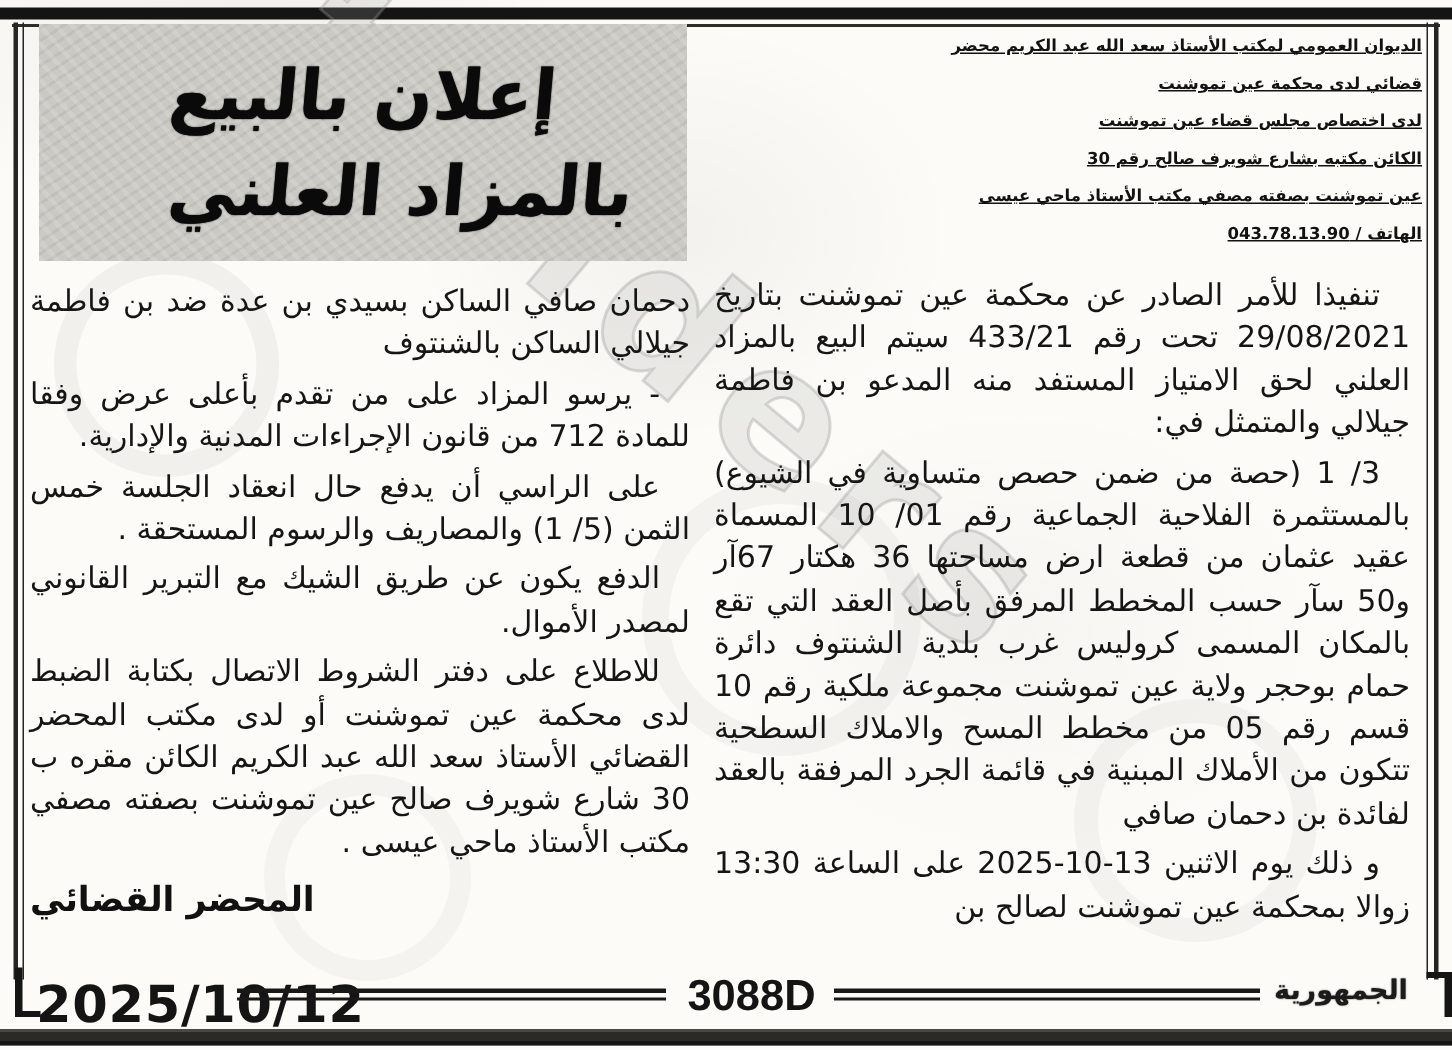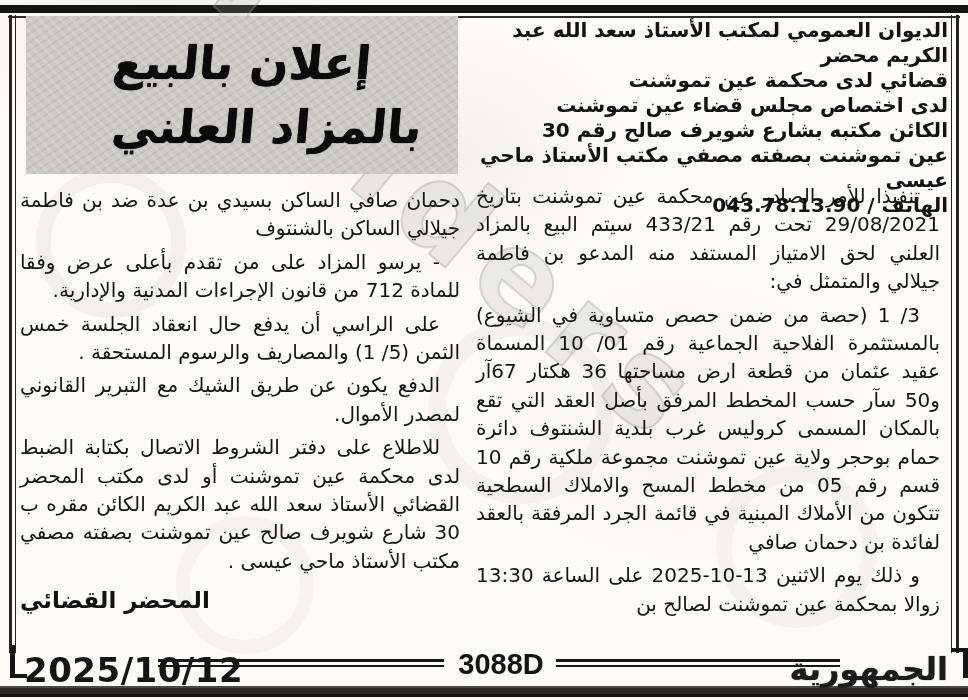--- a/index.html
+++ b/index.html
@@ -31,21 +31,21 @@
     transform:rotate(40deg);transform-origin:0 0;pointer-events:none;
   }
   .ring{position:absolute;border-radius:50%;z-index:0;pointer-events:none;}
   .r1{left:36px;top:168px;width:120px;height:120px;border:15px solid rgba(150,150,150,0.10);}
   .r2{left:428px;top:318px;width:150px;height:150px;border:18px solid rgba(150,150,150,0.09);}
   .r3{left:716px;top:466px;width:130px;height:130px;border:16px solid rgba(150,150,150,0.09);}
   .r4{left:176px;top:516px;width:110px;height:110px;border:14px solid rgba(150,150,150,0.08);}
   
   .header{
     position:absolute;right:20px;top:18px;width:470px;z-index:2;
-    direction:rtl;text-align:right;font-weight:bold;font-size:20px;line-height:25px;color:#121212;
+    direction:rtl;text-align:right;font-weight:bold;font-size:11px;line-height:25px;color:#121212;text-decoration:underline;
   }
   
   .title-box{
     position:absolute;left:26px;top:16px;width:432px;height:158px;z-index:2;
     background-color:#cac9c4;
     background-image:
       repeating-linear-gradient(48deg, rgba(255,255,255,0.14) 0 3px, rgba(255,255,255,0) 3px 8px),
       repeating-linear-gradient(-33deg, rgba(0,0,0,0.05) 0 2px, rgba(0,0,0,0) 2px 7px);
     display:flex;flex-direction:column;justify-content:center;align-items:center;
     direction:rtl;
@@ -67,21 +67,21 @@
     border-right:5px solid #151515;border-top:4px solid #151515;}
   .f-date{position:absolute;left:24px;top:650px;z-index:2;direction:ltr;
     font-size:34px;font-weight:bold;letter-spacing:0.5px;color:#141414;}
   .rule{position:absolute;top:659px;height:3px;z-index:2;
     border-top:3px solid #181818;border-bottom:2px solid #181818;}
   .rule-left{left:158px;width:286px;}
   .rule-right{left:556px;width:284px;}
   .f-ref{position:absolute;left:448px;top:648px;width:106px;z-index:2;text-align:center;
     font-family:Liberation Sans, sans-serif;font-weight:bold;font-size:29px;color:#141414;}
   .f-masthead{position:absolute;left:840px;top:650px;width:108px;z-index:2;direction:rtl;
-    text-align:center;font-size:32px;font-weight:bold;color:#1b1b1b;text-shadow:0 0 1px #333;}
+    text-align:center;font-size:18px;font-weight:bold;color:#1b1b1b;text-shadow:0 0 1px #333;}
 </style>
 </head>
 <body>
 
 <div class="page">
 
   <div class="top-bar"></div>
   <div class="frame-top"></div>
   <div class="v-line vl-thick-l"></div>
   <div class="v-line vl-thin-l"></div>

